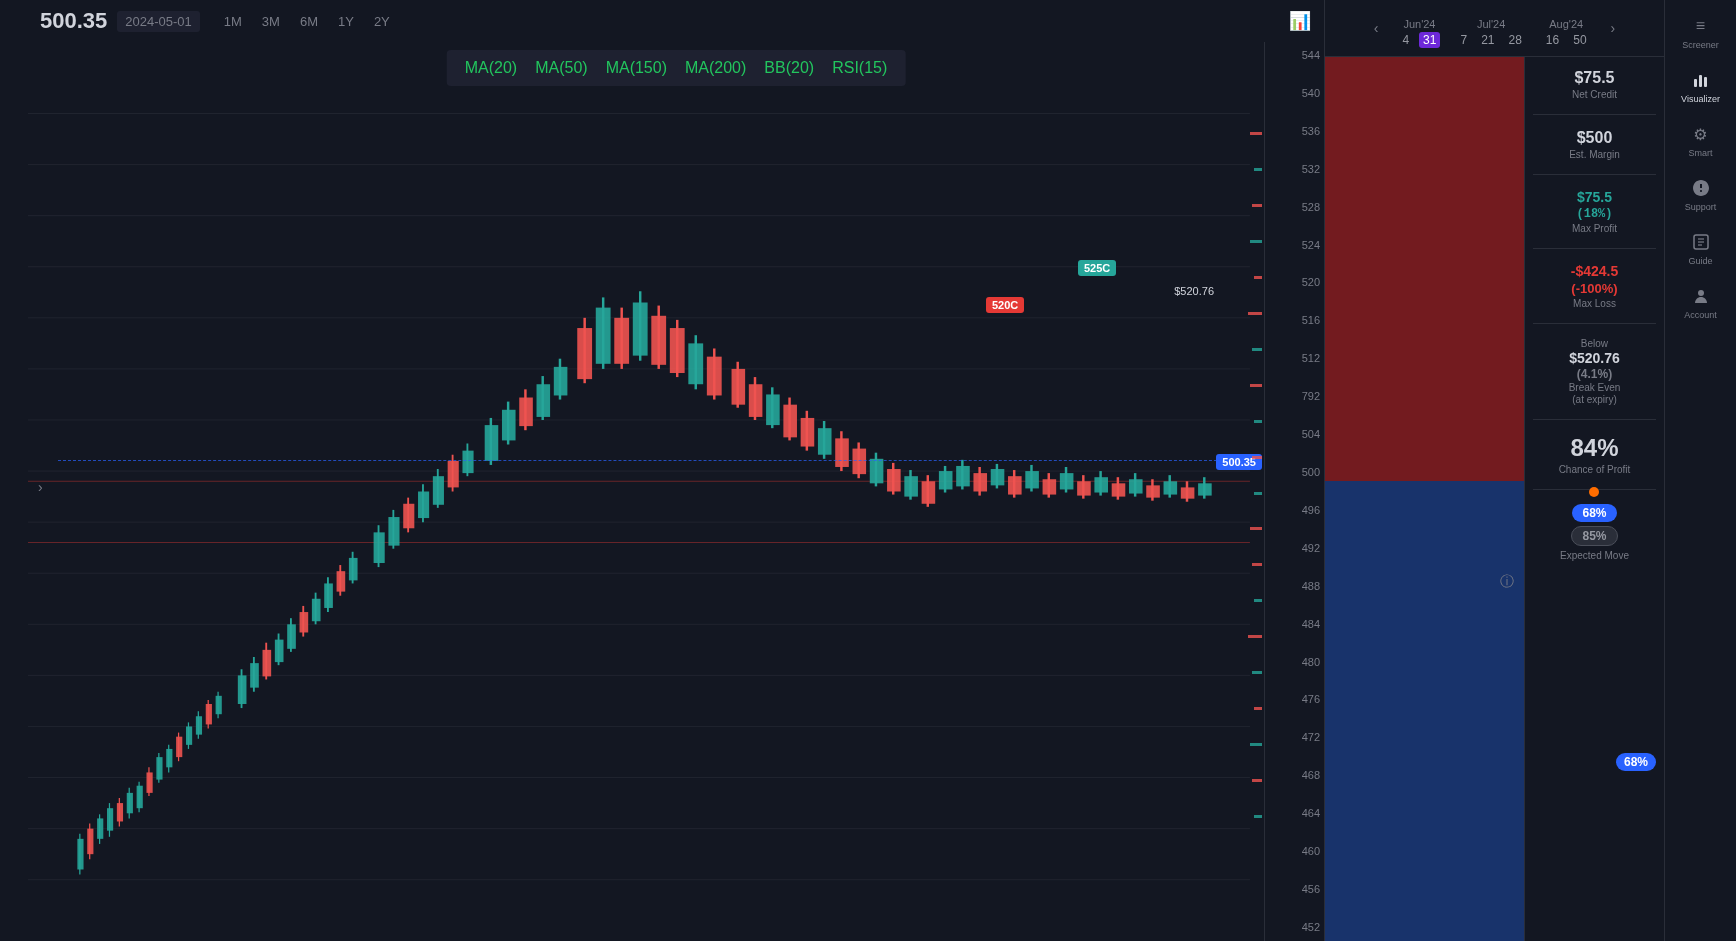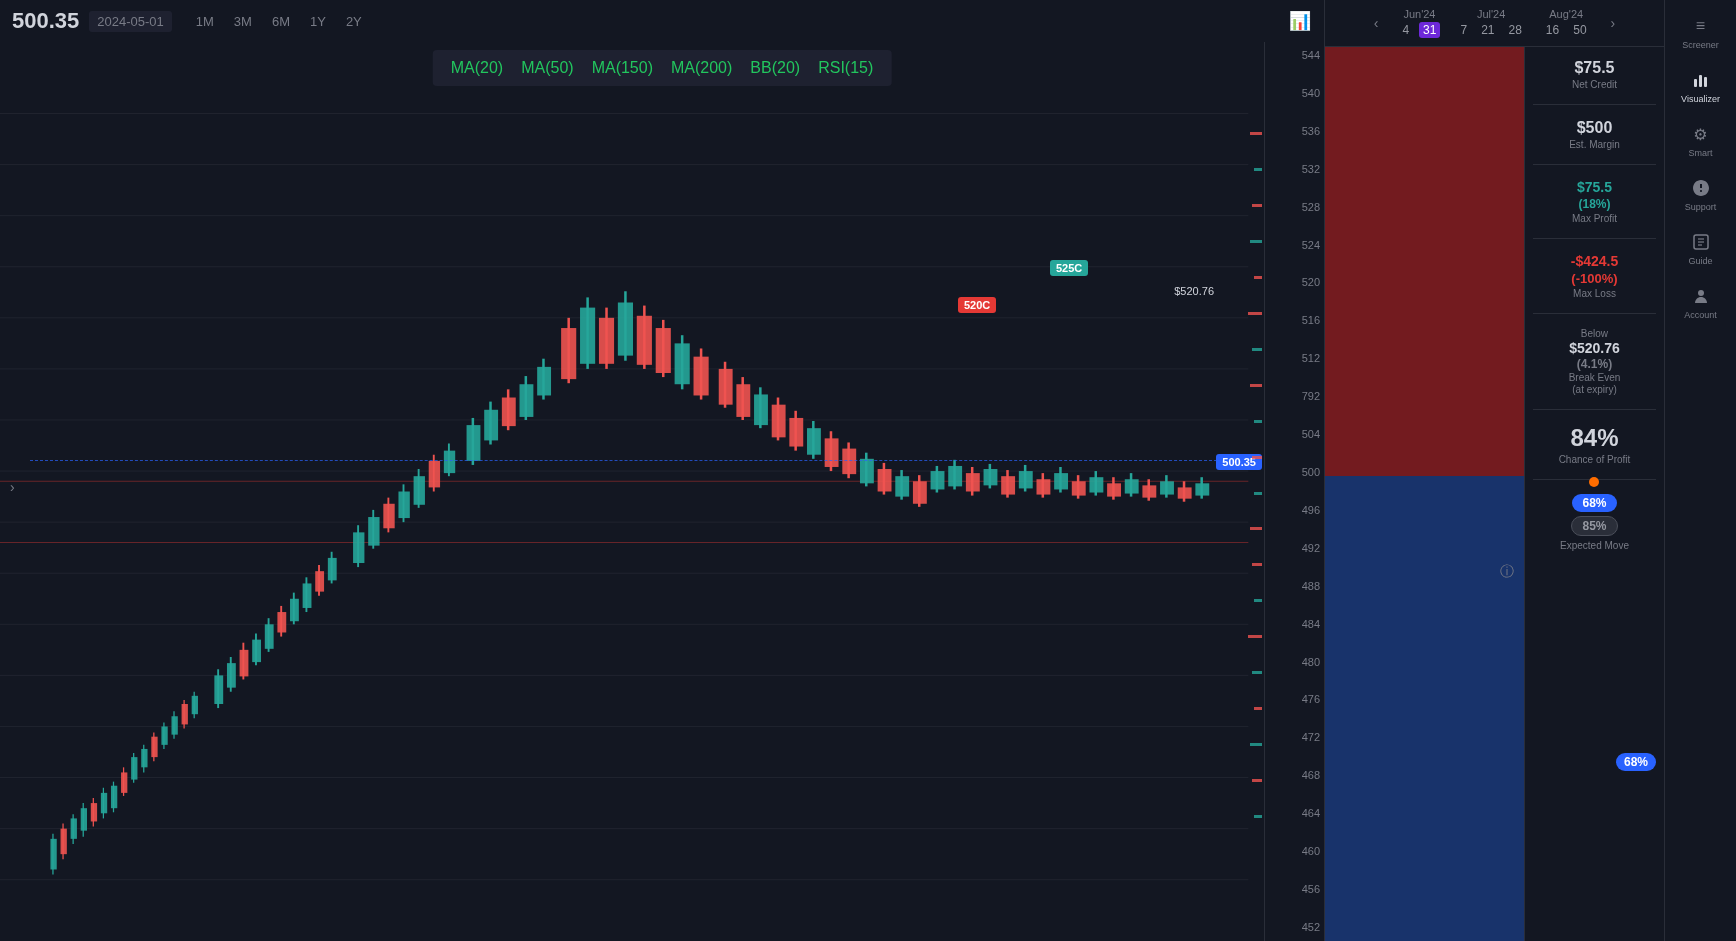--- a/index.html
+++ b/index.html
@@ -13,20 +13,21 @@
       display: flex;
     }
 
     
     .chart-area {
       flex: 1;
       display: flex;
       flex-direction: column;
       position: relative;
       overflow: hidden;
+      margin-left: 28px;
     }
 
     
     .chart-header {
       display: flex;
       align-items: center;
       padding: 8px 12px;
       gap: 12px;
       background: #131722;
       z-index: 10;
@@ -217,20 +218,21 @@
     .date-group {
       display: flex;
       flex-direction: column;
       align-items: center;
       gap: 2px;
     }
 
     .date-month {
       font-size: 11px;
       color: #787b86;
+      margin-top: 10px;
     }
 
     .date-days {
       display: flex;
       gap: 6px;
     }
 
     .date-day {
       font-size: 12px;
       color: #9598a1;
@@ -855,21 +857,21 @@
 
       <div class="stat-item">
         <span class="stat-value">$500</span>
         <span class="stat-label">Est. Margin</span>
       </div>
 
       <div class="stat-divider"></div>
 
       <div class="stat-item">
         <span class="stat-value profit">$75.5</span>
-        <span class="stat-value profit" style="font-size:12px;">(18%)</span>
+        <span class="stat-value profit" style="font-size:12px;font-family:Liberation Mono, monospace;">(18%)</span>
         <span class="stat-label">Max Profit</span>
       </div>
 
       <div class="stat-divider"></div>
 
       <div class="stat-item">
         <span class="stat-value loss">-$424.5</span>
         <span class="stat-value loss" style="font-size:13px;">(-100%)</span>
         <span class="stat-label">Max Loss</span>
       </div>

